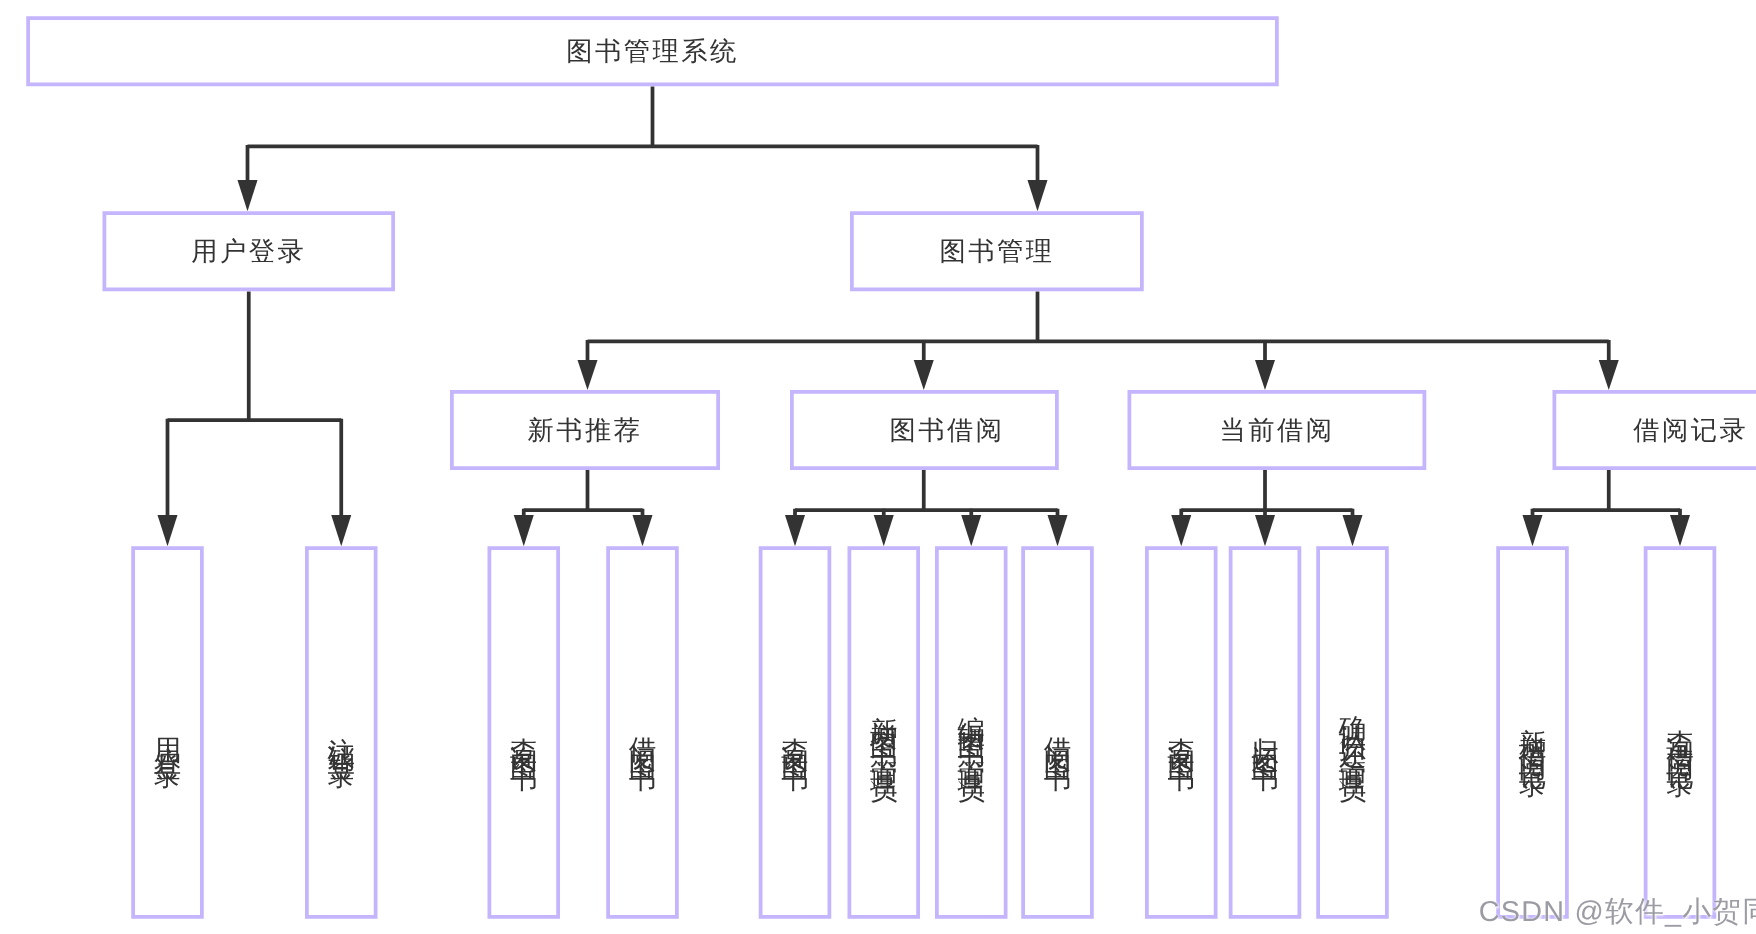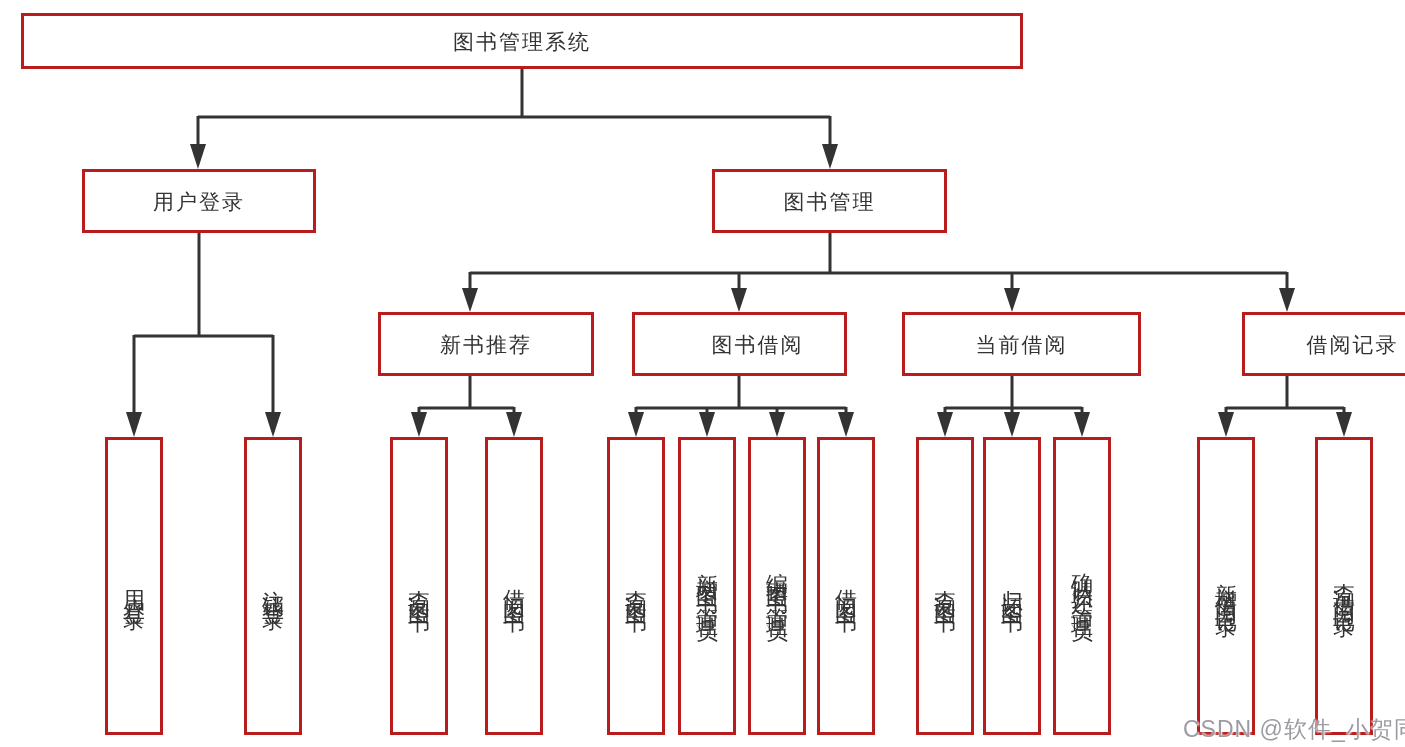--- a/index.html
+++ b/index.html
@@ -17,21 +17,21 @@
   }
   svg.connectors {
     position: absolute;
     left: 0; top: 0;
     width: 1405px;
     height: 747px;
   }
   .node {
     position: absolute;
     box-sizing: border-box;
-    border: 3px solid #b91c1c;
+    border: 3px solid #c4b5fd;
     background: #ffffff;
     color: #333333;
     display: flex;
     align-items: center;
     justify-content: center;
     font-size: 21px;
     letter-spacing: 2px;
     line-height: 1;
   }
   .node.vert {
@@ -130,25 +130,25 @@
     </g>
   </svg>
 
   <div class="node" style="left:21px; top:13px; width:1002px; height:56px;">
     <span>图书管理系统</span>
   </div>
 
   <div class="node" style="left:82px; top:169px; width:234px; height:64px;">
     <span>用户登录</span>
   </div>
-  <div class="node" style="left:712px; top:169px; width:235px; height:64px;">
+  <div class="node" style="left:680px; top:169px; width:235px; height:64px;">
     <span>图书管理</span>
   </div>
 
-  <div class="node" style="left:378px; top:312px; width:216px; height:64px;">
+  <div class="node" style="left:360px; top:312px; width:216px; height:64px;">
     <span>新书推荐</span>
   </div>
   <div class="node" style="left:632px; top:312px; width:215px; height:64px;padding-left:36px;">
     <span>图书借阅</span>
   </div>
   <div class="node" style="left:902px; top:312px; width:239px; height:64px;">
     <span>当前借阅</span>
   </div>
   <div class="node" style="left:1242px; top:312px; width:221px; height:64px;">
     <span>借阅记录</span>

